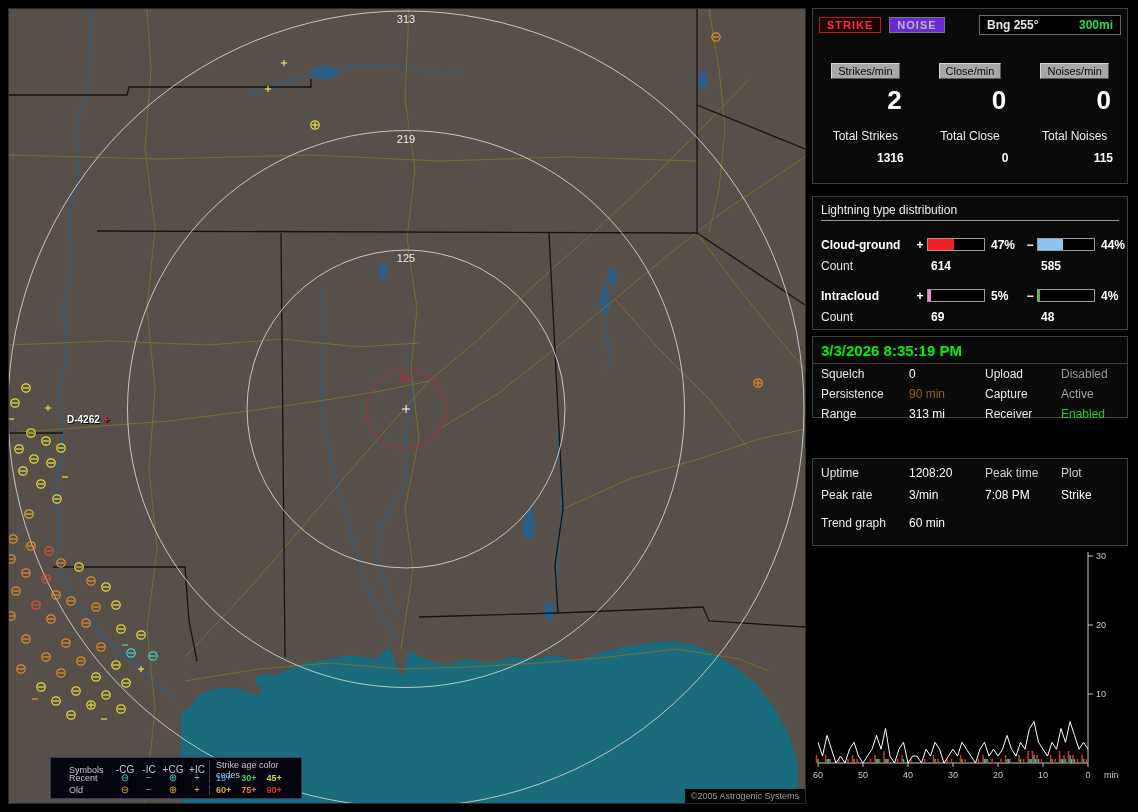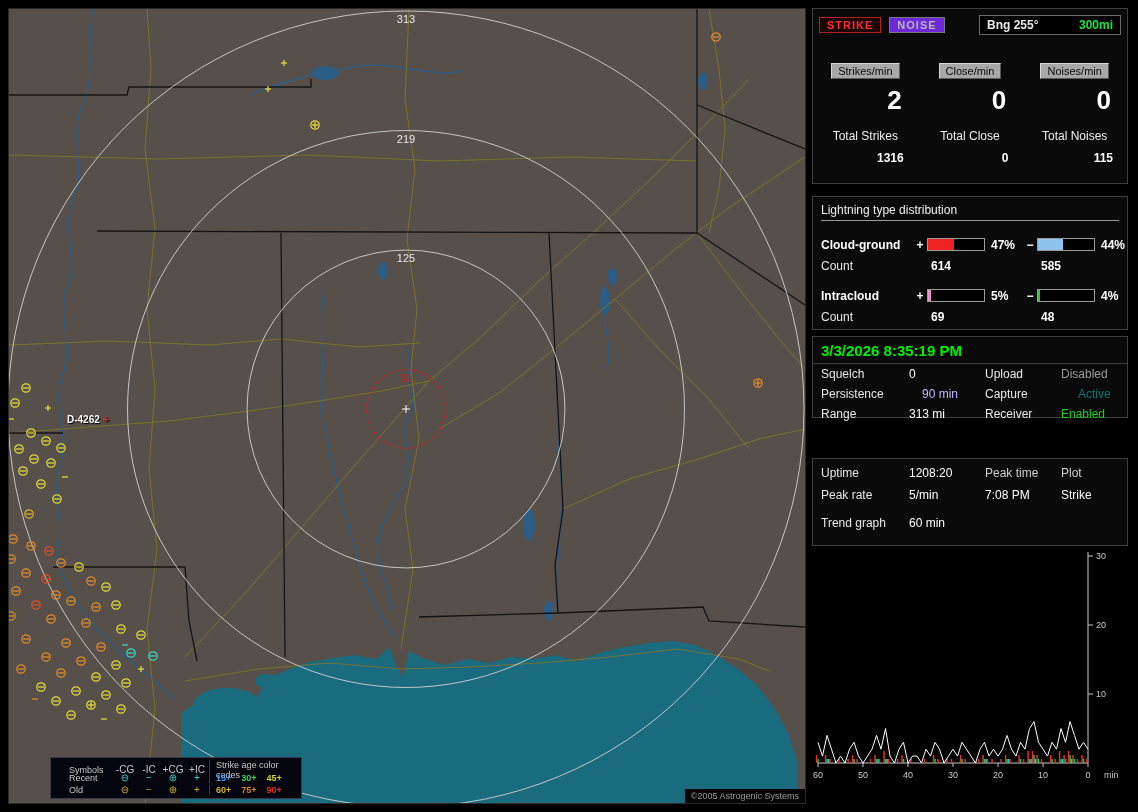--- a/index.html
+++ b/index.html
@@ -529,42 +529,42 @@
   <section class="box sec3">
     <div class="dt" style="color: rgb(0, 238, 0);">3/3/2026 8:35:19 PM</div>
     <div class="st-row">
       <span class="lab">Squelch</span>
       <span class="val" style="color: rgb(255, 255, 255);">0</span>
       <span class="lab">Upload</span>
       <span class="val" style="color: rgb(154, 154, 154);">Disabled</span>
     </div>
     <div class="st-row">
       <span class="lab">Persistence</span>
-      <span class="val" style="color: #c4b5fd; margin-left: 13px;">90 min</span>
+      <span class="val" style="color: #a16207;">90 min</span>
       <span class="lab">Capture</span>
-      <span class="val" style="color: #0f766e; margin-left: 17px;">Active</span>
+      <span class="val" style="color: #a3a3a3;">Active</span>
     </div>
     <div class="st-row">
       <span class="lab">Range</span>
       <span class="val" style="color: rgb(255, 255, 255);">313 mi</span>
       <span class="lab">Receiver</span>
       <span class="val" style="color: rgb(34, 204, 34);">Enabled</span>
     </div>
   </section>
 
   <section class="box sec4">
     <div class="st-row" style="margin-top:3px;">
       <span class="lab">Uptime</span>
       <span class="val">1208:20</span>
       <span class="hd">Peak time</span>
       <span class="hd">Plot</span>
     </div>
     <div class="st-row">
       <span class="lab">Peak rate</span>
-      <span class="val">5/min</span>
+      <span class="val">3/min</span>
       <span class="val">7:08 PM</span>
       <span class="val">Strike</span>
     </div>
     <div class="st-row" style="margin-top:6px;">
       <span class="lab">Trend graph</span>
       <span class="val">60 min</span>
       <span></span>
         <span></span>
     </div>
   </section>

